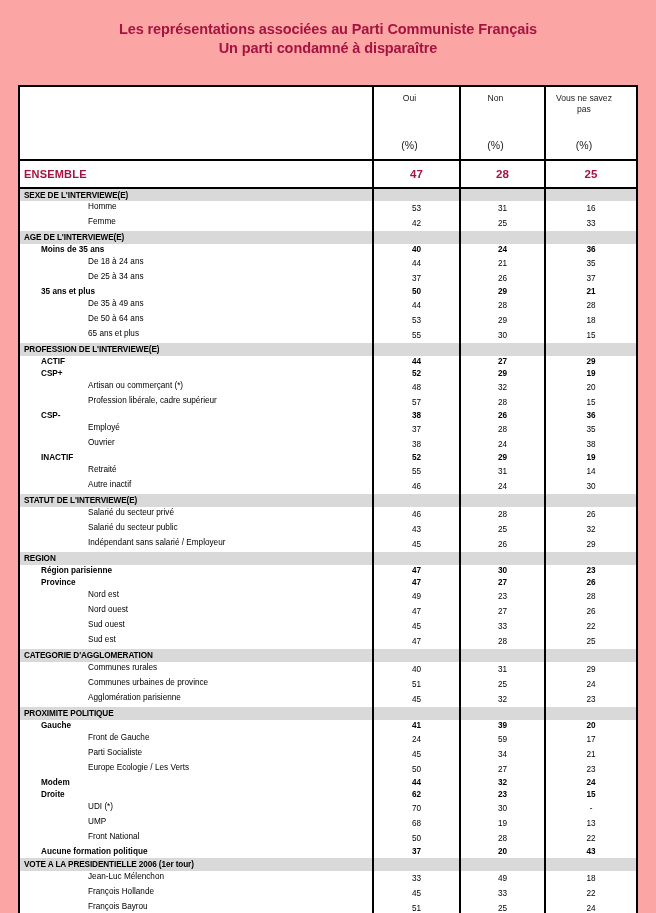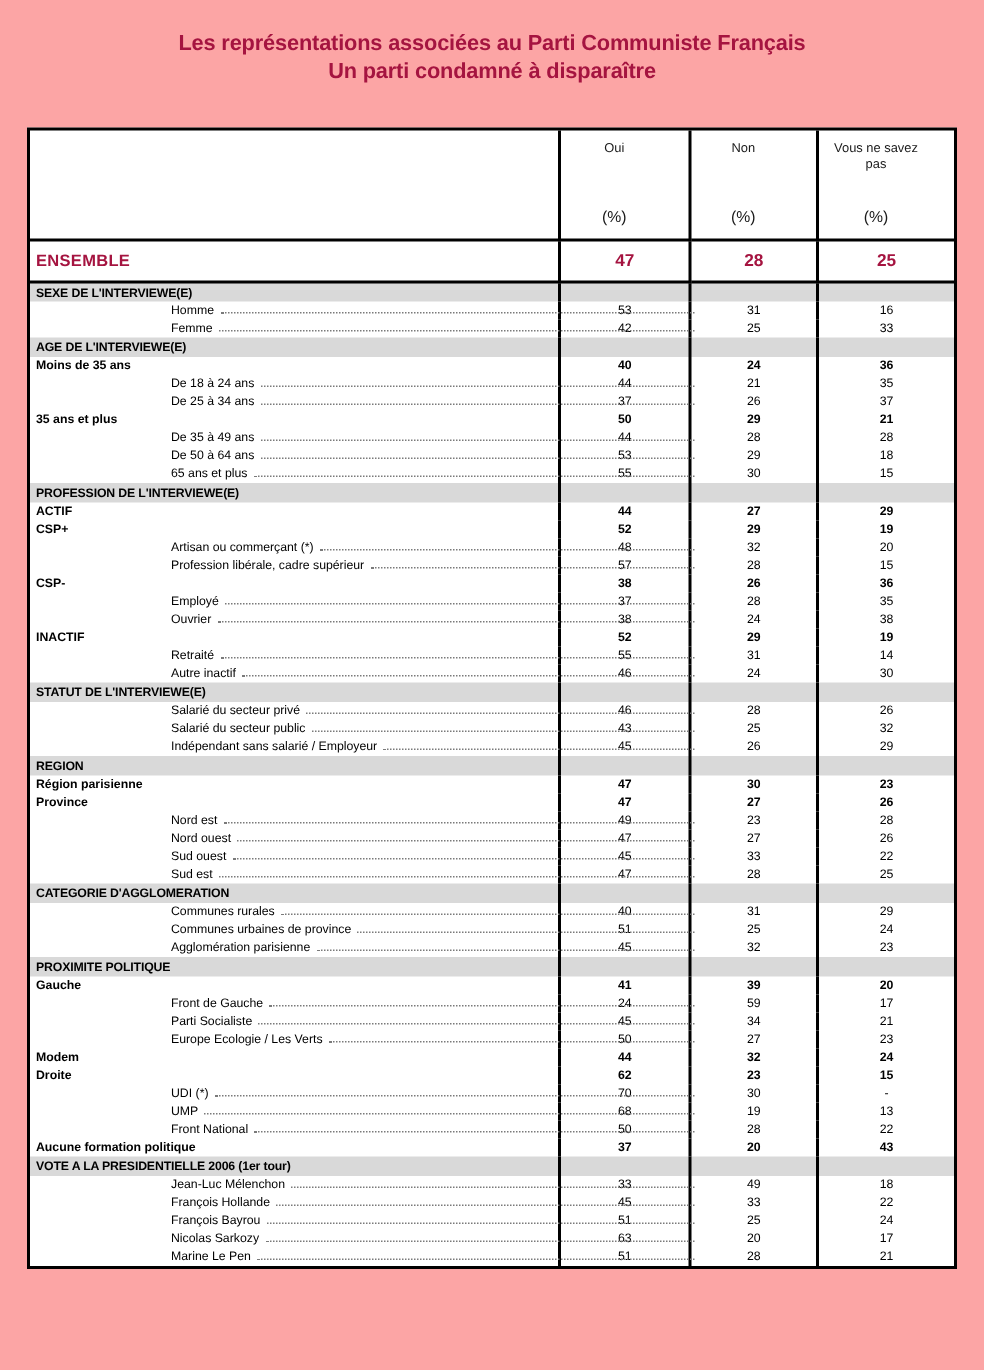--- a/index.html
+++ b/index.html
@@ -143,21 +143,21 @@
   
   tr.data td {
     height: 12px;
     padding: 0;
   }
   tr.data .num {
     font-size: 8.2px;
     line-height: 12px;
   }
   tr.data.bold .num { font-weight: bold; }
-  tr.data.bold .lbl-text { font-weight: bold; }
+  tr.data.bold .lbl-text { font-weight: bold; margin-left: 17px; }
 
   
   .lbl-flex {
     display: flex;
     align-items: baseline;
     width: 100%;
     line-height: 12px;
     white-space: nowrap;
     overflow: hidden;
   }
@@ -172,21 +172,21 @@
     margin: 0 3px 2px 4px;
     height: 0;
     align-self: flex-end;
     position: relative;
     top: -2px;
   }
   .leader.none { border-bottom: none; }
 
   
   .ind0 { padding-left: 4px; }
-  .ind2 { padding-left: 94px; }
+  .ind2 { padding-left: 68px; flex-direction: column; }
 
   
 </style>
 </head>
 <body>
 
 <div id="page">
 
   <div class="title-block">
     <div class="title-line">Les représentations associées au Parti Communiste Français</div>

